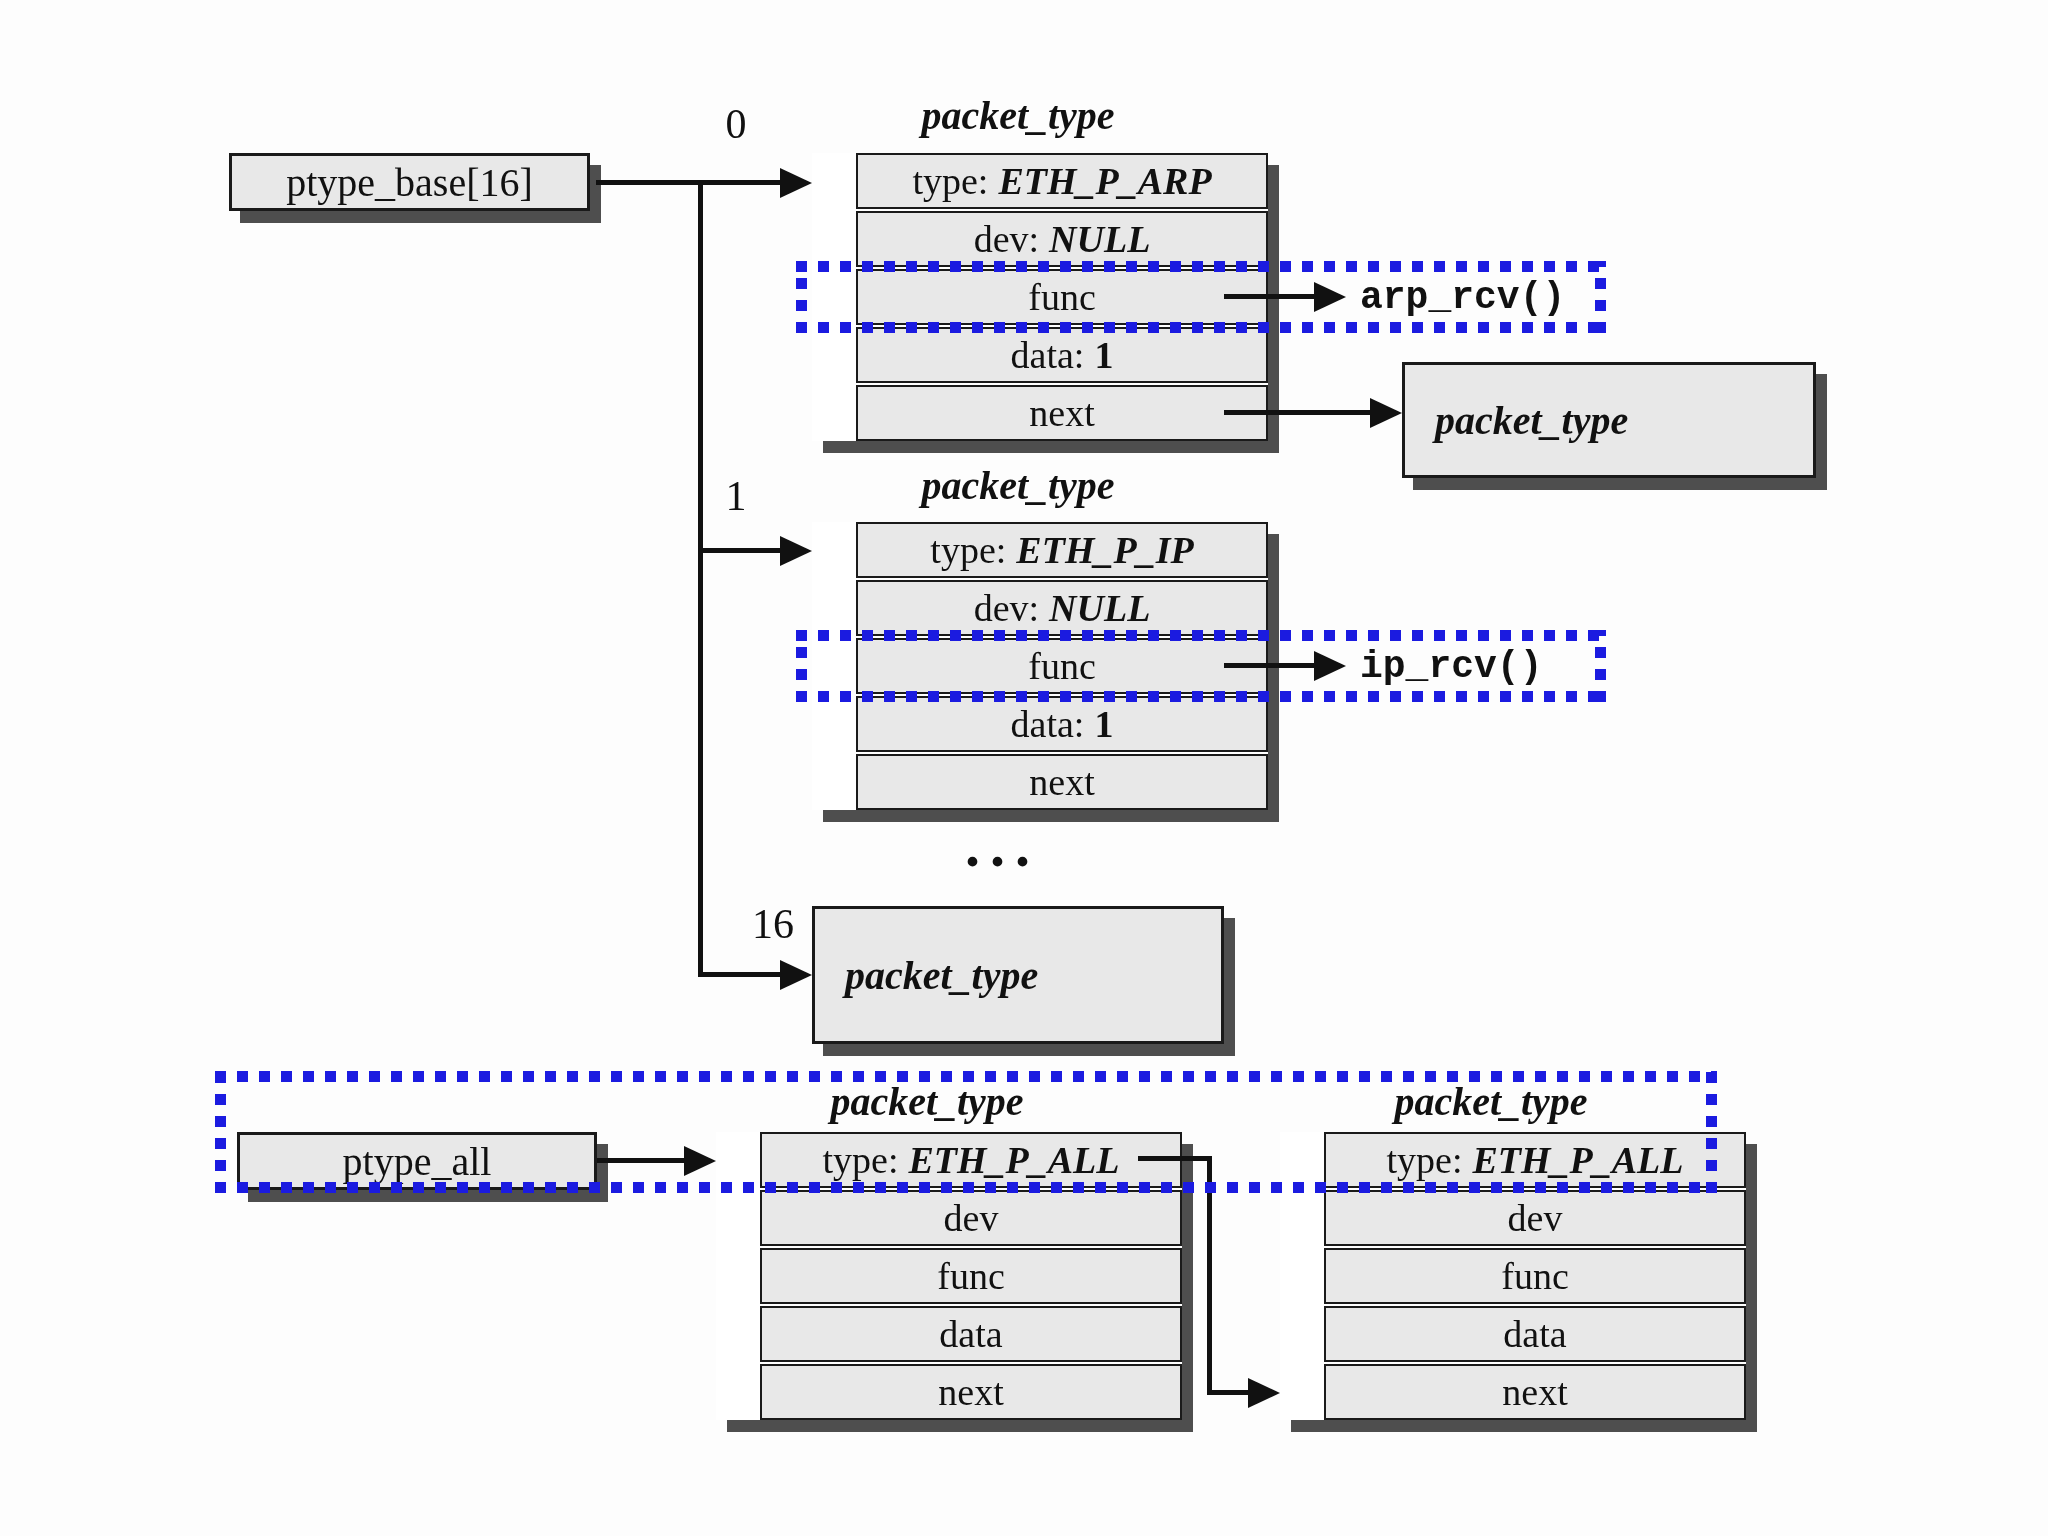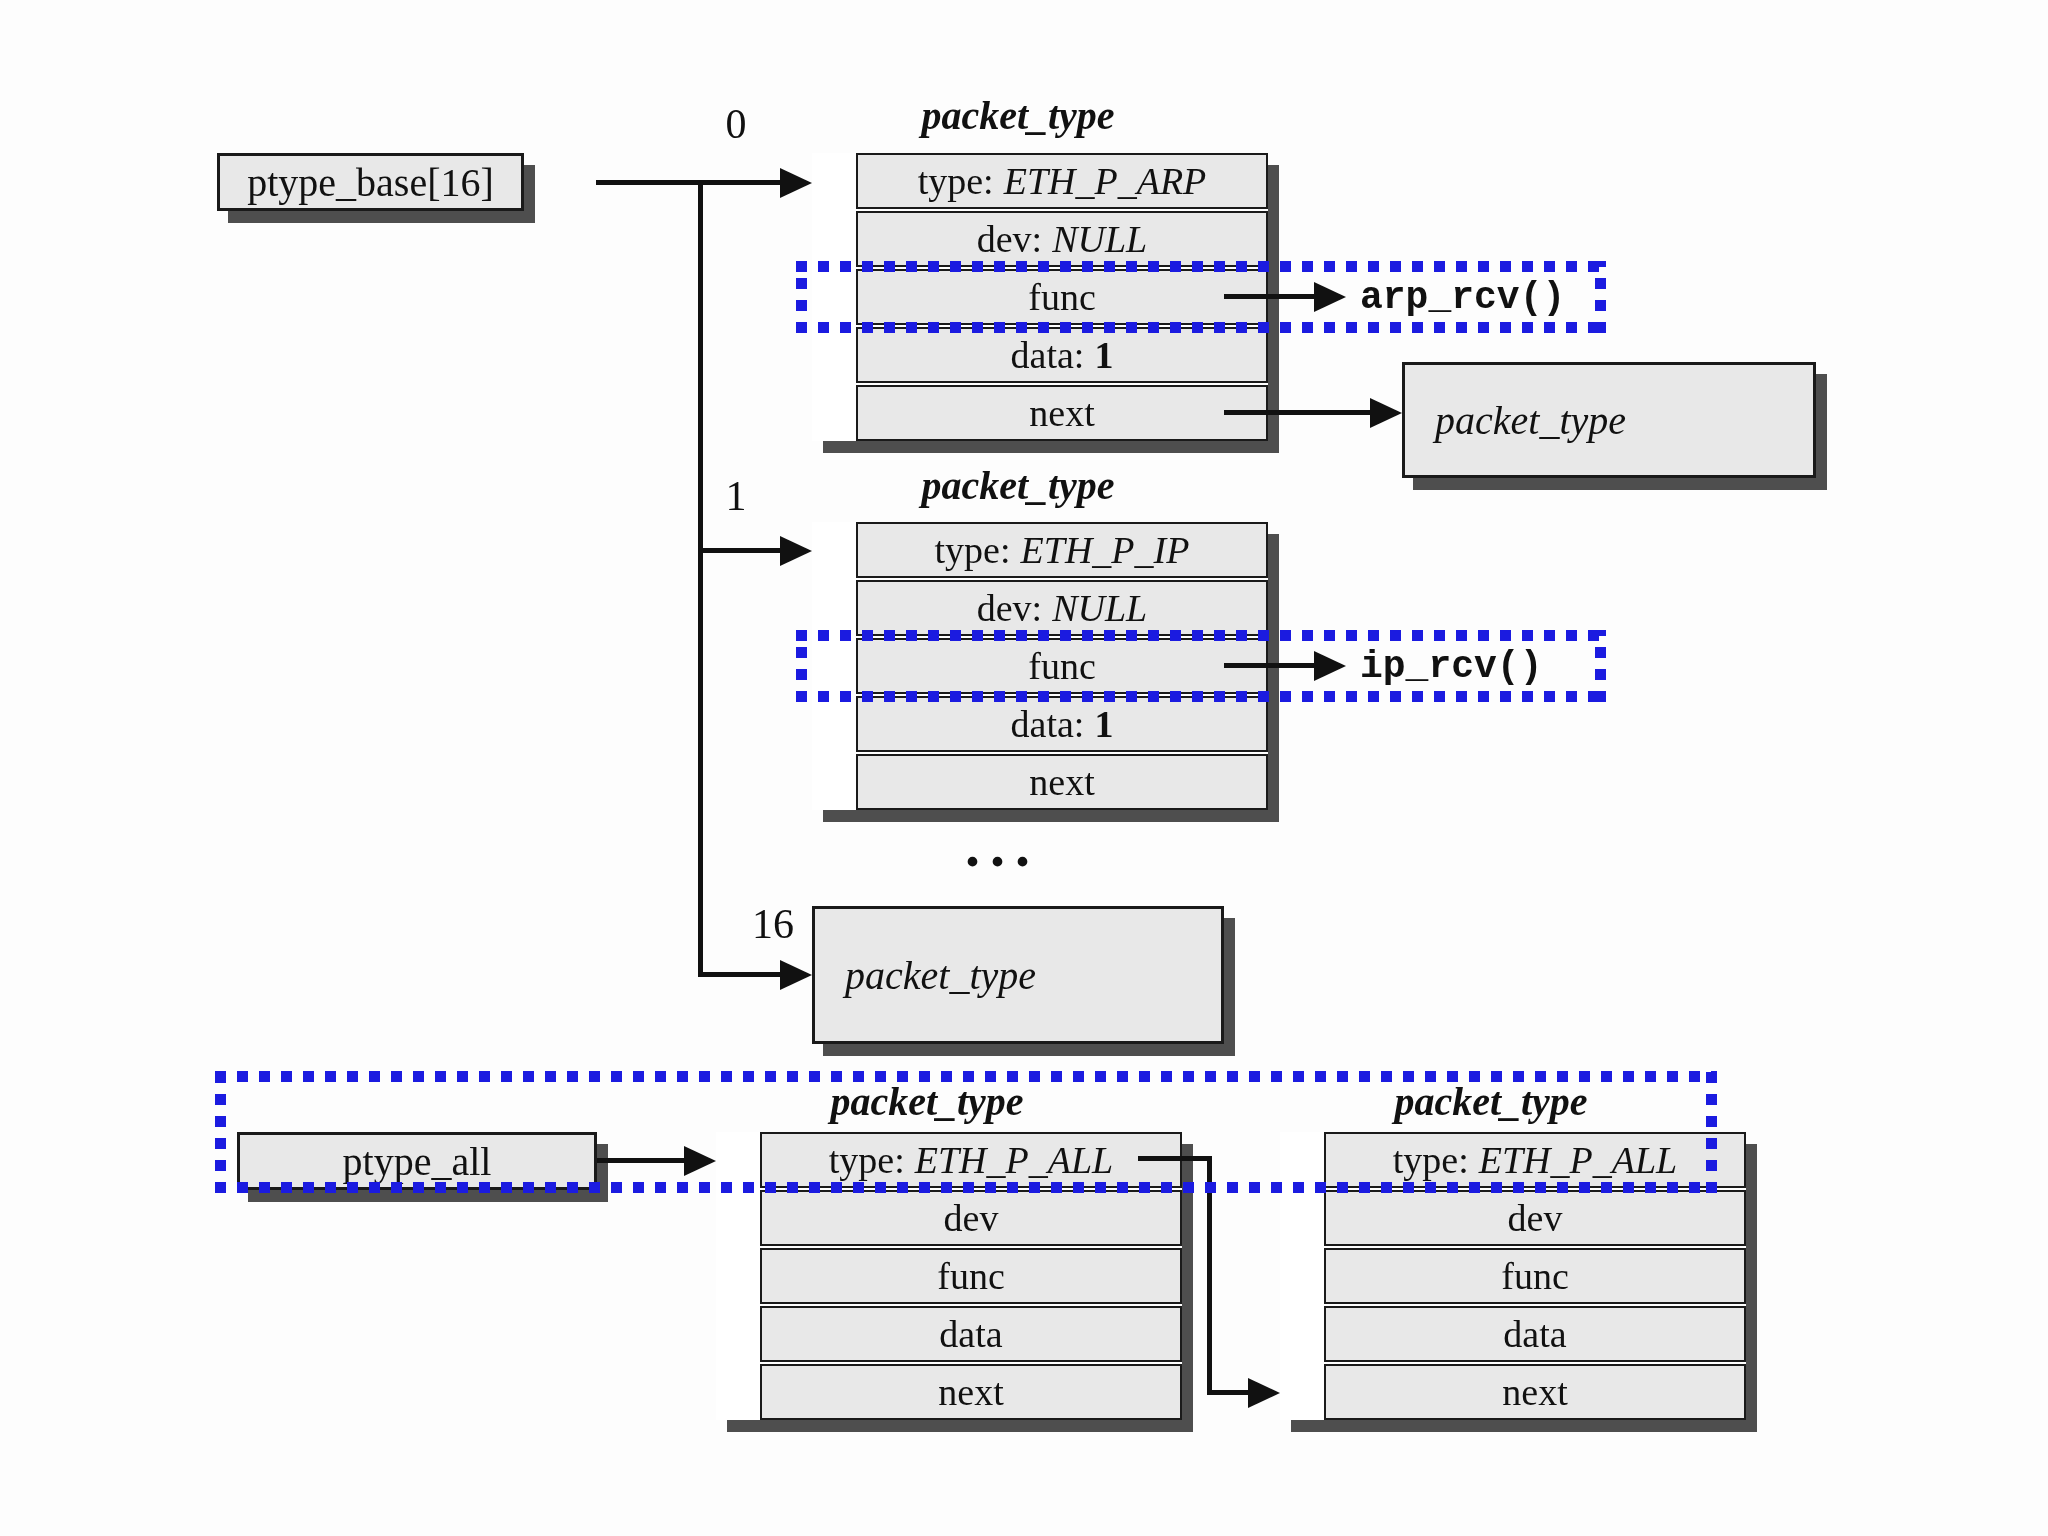--- a/index.html
+++ b/index.html
@@ -8,21 +8,21 @@
     font-family:"Liberation Serif", serif; color:#111; overflow:hidden;
   }
   
   .pbox{
     position:absolute; background:#e8e8e8; border:3px solid #1a1a1a;
     box-shadow:11px 12px 0 #4e4e4e; box-sizing:border-box;
     display:flex; align-items:center; justify-content:center;
     font-size:40px;
   }
   .pbox.leftpad{ justify-content:flex-start; padding-left:30px; }
-  .bi{ font-weight:normal; font-style:italic; }
+  .bi{ font-weight:bold; font-style:italic; }
   .vbold{ font-weight:bold; }
   .lb{ white-space:pre; }
   .vb{ margin-left:10px; white-space:pre; }
   .vb:empty{ display:none; }
   
   .struct{
     position:absolute; background:#ffffff; box-shadow:11px 12px 0 #4e4e4e;padding-left:44px;
   }
   .row{
     height:56px; border:2px solid #1a1a1a; background:#e8e8e8;
@@ -67,21 +67,21 @@
     background-size:100% 11px,100% 11px,11px 100%,11px 100%;
     background-position:0 0,0 100%,0 0,100% 0;
     background-repeat:no-repeat;
   }
 </style>
 </head>
 <body>
 
 <div id="canvas">
 
-  <div class="pbox" style="left:217px;top:153px;width:307px;height:58px;">
+  <div class="pbox" style="left:229px;top:153px;width:361px;height:58px;">
     <span class="lb">ptype_base[16]</span>
   </div>
 
   <div class="hl" style="left:596px;top:180px;width:186px;"></div>
   <div class="ar" style="left:780px;top:168px;"></div>
   <div class="vl" style="left:698px;top:180px;height:797px;"></div>
 
   <div class="blabel" style="left:706px;top:100px;width:60px;">0</div>
   <div class="blabel" style="left:706px;top:472px;width:60px;">1</div>
   <div class="blabel" style="left:736px;top:900px;width:74px;">16</div>

